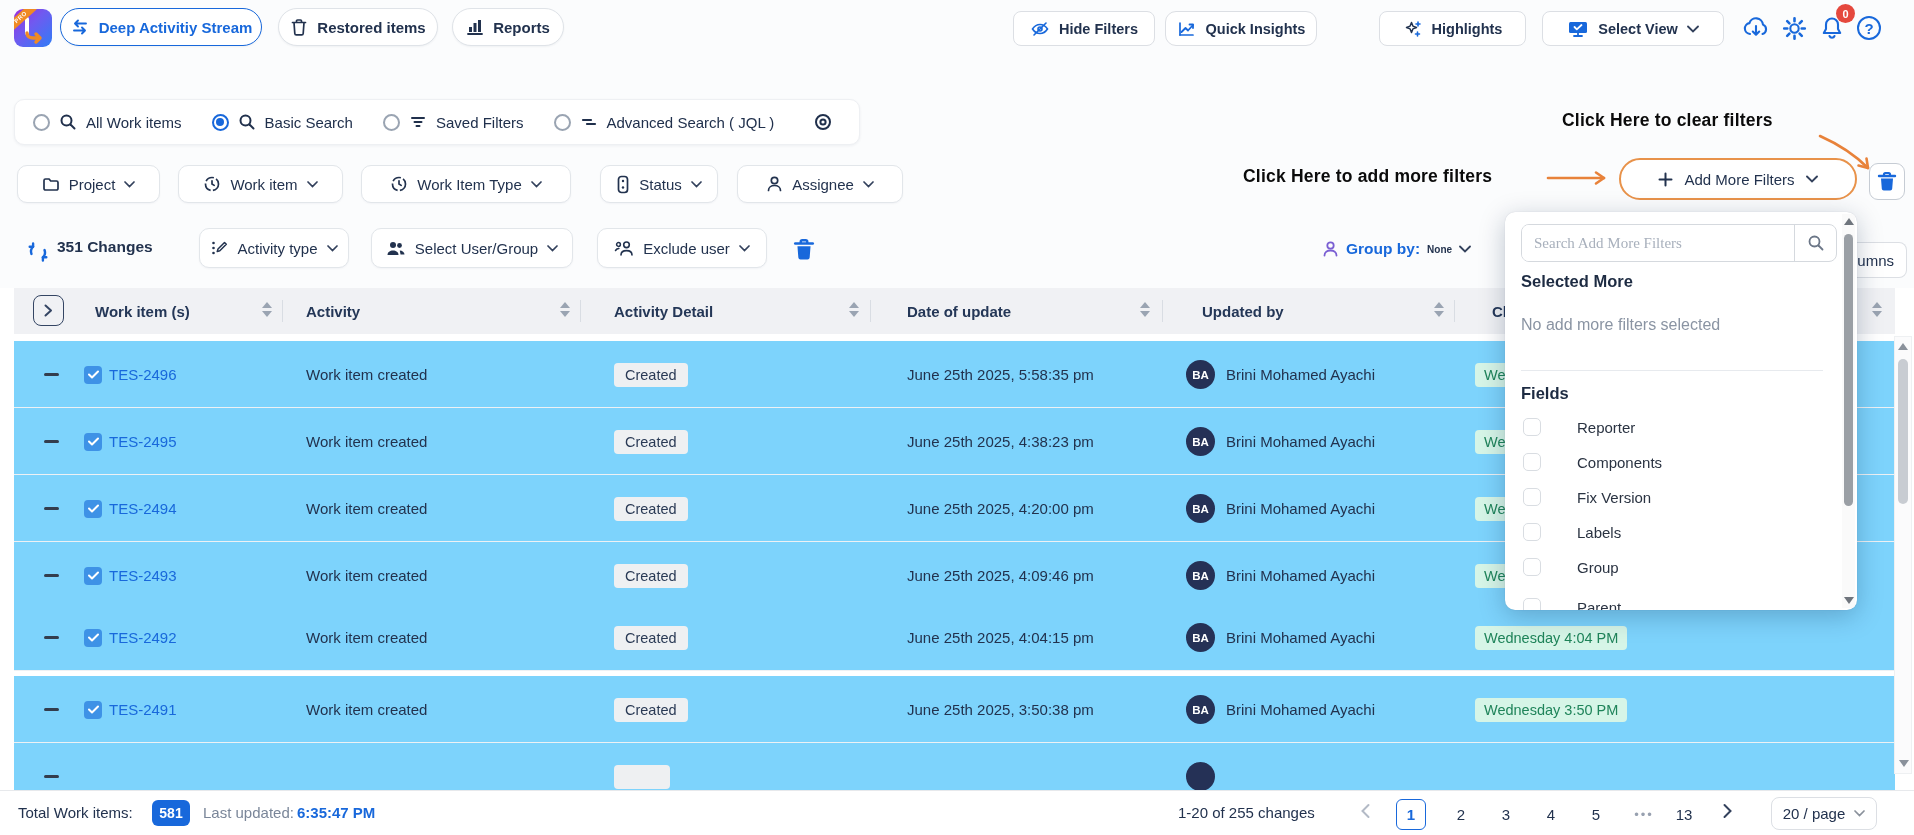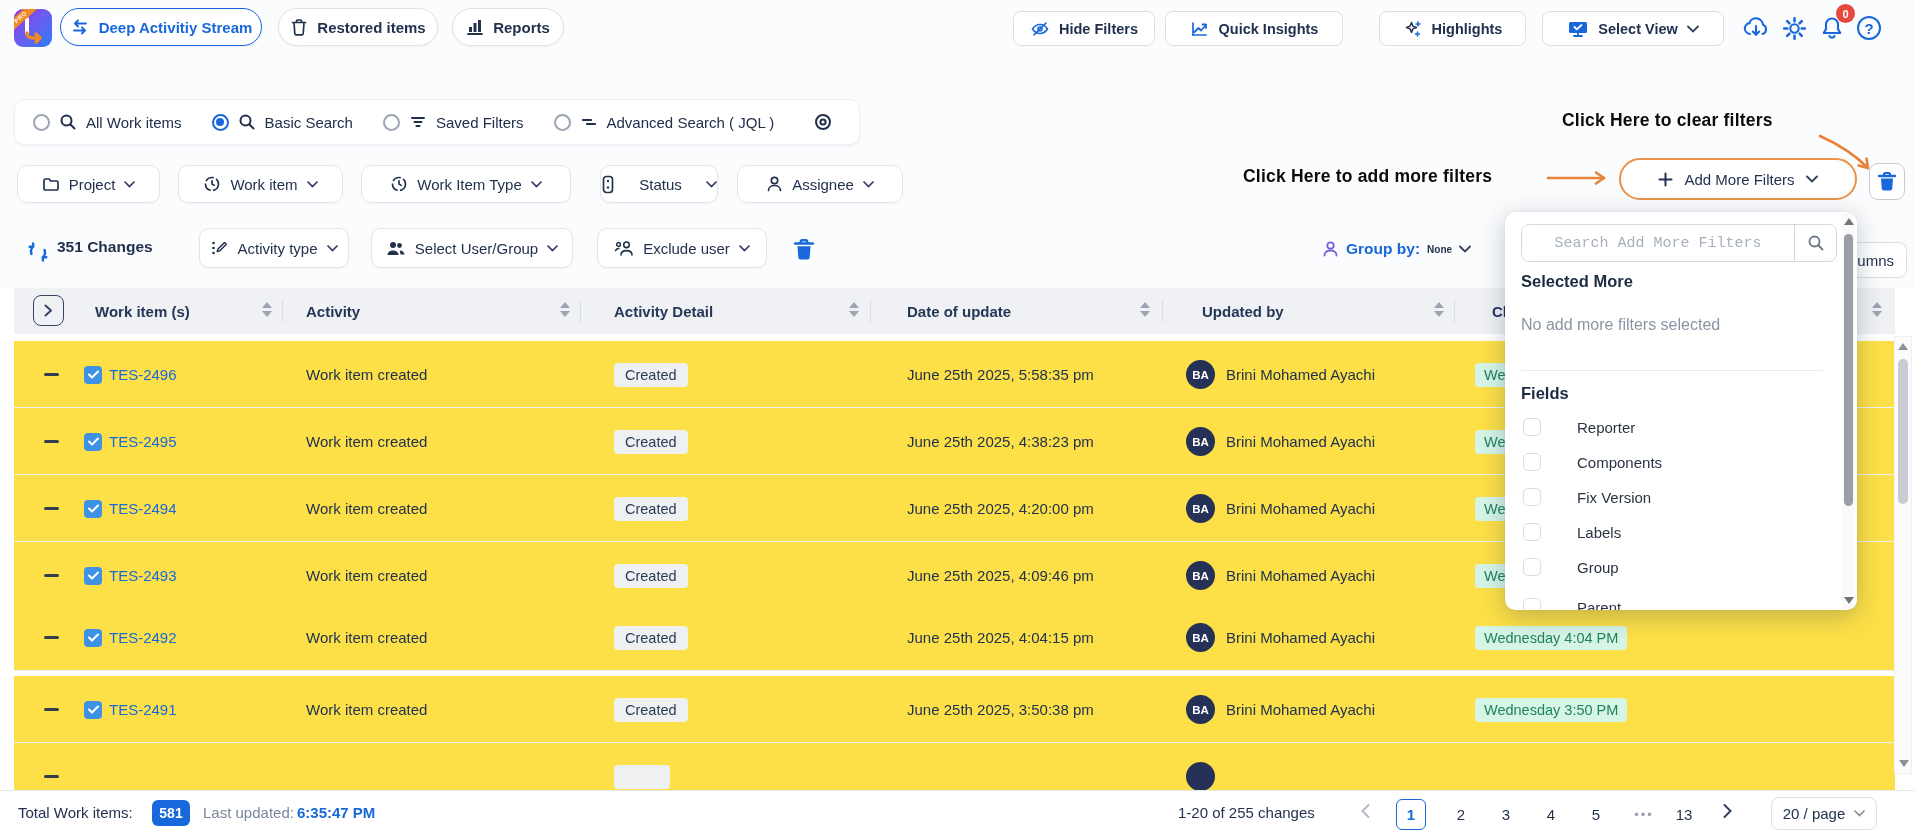--- a/index.html
+++ b/index.html
@@ -79,40 +79,40 @@
     font-size:15px; font-weight:bold; color:#243757; }
   .sort { position:absolute; top:14px; width:10px; height:18px; cursor:pointer;}
   .sort .up { width:0; height:0; border-left:5px solid transparent; border-right:5px solid transparent;
     border-bottom:6px solid #9aa4b2; margin-bottom:3px;}
   .sort .dn { width:0; height:0; border-left:5px solid transparent; border-right:5px solid transparent;
     border-top:6px solid #9aa4b2;}
   .th-div { position:absolute; top:12px; width:1px; height:22px; background:#d9dde3; }
   .expand-btn { position:absolute; left:19px; top:7px; width:31px; height:31px; border:1.6px solid #344563;
     border-radius:8px; background:#f0f1f4; display:flex; align-items:center; justify-content:center; cursor:pointer;}
 
-  .trow { position:absolute; left:14px; width:1881px; height:67px; background:#fde047;
+  .trow { position:absolute; left:14px; width:1881px; height:67px; background:#7dd3fc;
     border-bottom:1px solid #eef1f4; }
   .c { position:absolute; top:0; height:67px; display:flex; align-items:center; font-size:15px; color:#22324e;}
   .dash { width:15px; height:3px; border-radius:2px; background:#333d4d; cursor:pointer;}
   .cbx { width:18px; height:18px; border-radius:4px; background:#3e92e6; display:flex;
     align-items:center; justify-content:center; cursor:pointer;}
   .key { color:#1868db; font-weight:500; cursor:pointer; }
   .badge-gray { background:#eef0f2; color:#2a3a55; border-radius:4px; padding:4px 11px; font-size:14.5px;}
   .badge-green { background:#d6f5e7; color:#1f845a; border-radius:4px; padding:4px 9px;
     font-size:14.5px; white-space:nowrap;}
   .avatar { width:29px; height:29px; border-radius:50%; background:#253156; color:#fff;
     font-size:11.5px; font-weight:bold; display:flex; align-items:center; justify-content:center;}
 
   
   .panel { left:1505px; top:212px; width:352px; height:398px; background:#fff; border-radius:10px;
     box-shadow:0 6px 26px rgba(9,30,66,.25), 0 0 1px rgba(9,30,66,.2); z-index:50; overflow:hidden;}
   .panel-search { position:absolute; left:16px; top:12px; width:316px; height:38px;
     border:1px solid #d5d9de; border-radius:8px; display:flex; overflow:hidden; background:#fff;}
   .panel-search input { flex:1; border:none; outline:none; padding:0 12px; font-size:15px;
-    font-family:Liberation Mono, monospace; color:#0369a1;text-align:center; }
+    font-family:Liberation Serif, serif; color:#0369a1; }
   .panel-search input::placeholder { color:#a8b0bc; }
   .panel-search .mag { width:42px; border-left:1px solid #d5d9de; display:flex;
     align-items:center; justify-content:center; cursor:pointer;}
   .panel h3 { font-size:16.5px; font-weight:bold; color:#1d2b42; }
   .p-empty { position:absolute; left:16px; top:104px; font-size:16px; color:#8a94a3; }
   .p-div { position:absolute; left:16px; top:158px; width:302px; height:1px; background:#e7eaee;}
   .field-row { position:absolute; left:18px; display:flex; align-items:center; gap:36px; cursor:pointer;}
   .field-cb { width:18px; height:18px; border:1.5px solid #d9dde2; border-radius:5px; background:#fff;}
   .field-label { font-size:15px; color:#2a3342; }
   .p-scroll { position:absolute; right:2px; top:2px; width:13px; height:394px; background:#fafafa; }
@@ -184,21 +184,21 @@
 
   <button class="sq-btn" style="left:1013px;top:11px;width:142px;">
     <svg width="20" height="20" viewBox="0 0 20 20">
       <path d="M2.5 10s3-4.5 7.5-4.5S17.5 10 17.5 10s-3 4.5-7.5 4.5S2.5 10 2.5 10z" stroke="#1868db" stroke-width="1.6" fill="none"></path>
       <circle cx="10" cy="10" r="2" stroke="#1868db" stroke-width="1.6" fill="none"></circle>
       <path d="M4 16L16 4" stroke="#1868db" stroke-width="1.6" stroke-linecap="round"></path>
     </svg>
     <span>Hide Filters</span>
   </button>
 
-  <button class="sq-btn" style="left:1165px;top:11px;width:178px;">
+  <button class="sq-btn" style="left:1165px;top:11px;width:152px;border-radius:11px;">
     <svg width="20" height="20" viewBox="0 0 20 20">
       <path d="M3 16V4" stroke="#1868db" stroke-width="1.7" stroke-linecap="round"></path>
       <path d="M3 16h13" stroke="#1868db" stroke-width="1.7" stroke-linecap="round"></path>
       <path d="M4.5 13l4-4 2.5 2.5 5-5.5" stroke="#1868db" stroke-width="1.8" fill="none" stroke-linecap="round" stroke-linejoin="round"></path>
       <path d="M12.5 5.5h3.5V9" stroke="#1868db" stroke-width="1.8" fill="none" stroke-linecap="round" stroke-linejoin="round"></path>
     </svg>
     <span>Quick Insights</span>
   </button>
 
   <button class="sq-btn" style="left:1379px;top:11px;width:147px;">
@@ -320,21 +320,21 @@
     <svg width="18" height="18" viewBox="0 0 18 18">
       <circle cx="9" cy="9" r="6.5" stroke="#22324e" stroke-width="1.7" fill="none" stroke-dasharray="9 2.4"></circle>
       <path d="M9 5.8V9l2.2 1.4" stroke="#22324e" stroke-width="1.7" fill="none" stroke-linecap="round"></path>
     </svg>
     <span>Work Item Type</span>
     <svg class="chev" width="11" height="7" viewBox="0 0 11 7">
         <path d="M1 1l4.5 4.5L10 1" stroke="#33415c" stroke-width="1.7" fill="none" stroke-linecap="round"></path>
       </svg>
   </button>
 
-  <button class="filter-pill" style="left:600px;width:118px;justify-content:space-between;">
+  <button class="filter-pill" style="left:600px;width:118px;">
     <svg width="14" height="19" viewBox="0 0 14 19">
       <rect x="2.5" y="1.5" width="9" height="16" rx="3" stroke="#22324e" stroke-width="1.7" fill="none"></rect>
       <circle cx="7" cy="6" r="1.2" fill="#22324e"></circle>
       <circle cx="7" cy="12.5" r="1.2" fill="#22324e"></circle>
     </svg>
     <span>Status</span>
     <svg class="chev" width="11" height="7" viewBox="0 0 11 7">
         <path d="M1 1l4.5 4.5L10 1" stroke="#33415c" stroke-width="1.7" fill="none" stroke-linecap="round"></path>
       </svg>
   </button>

